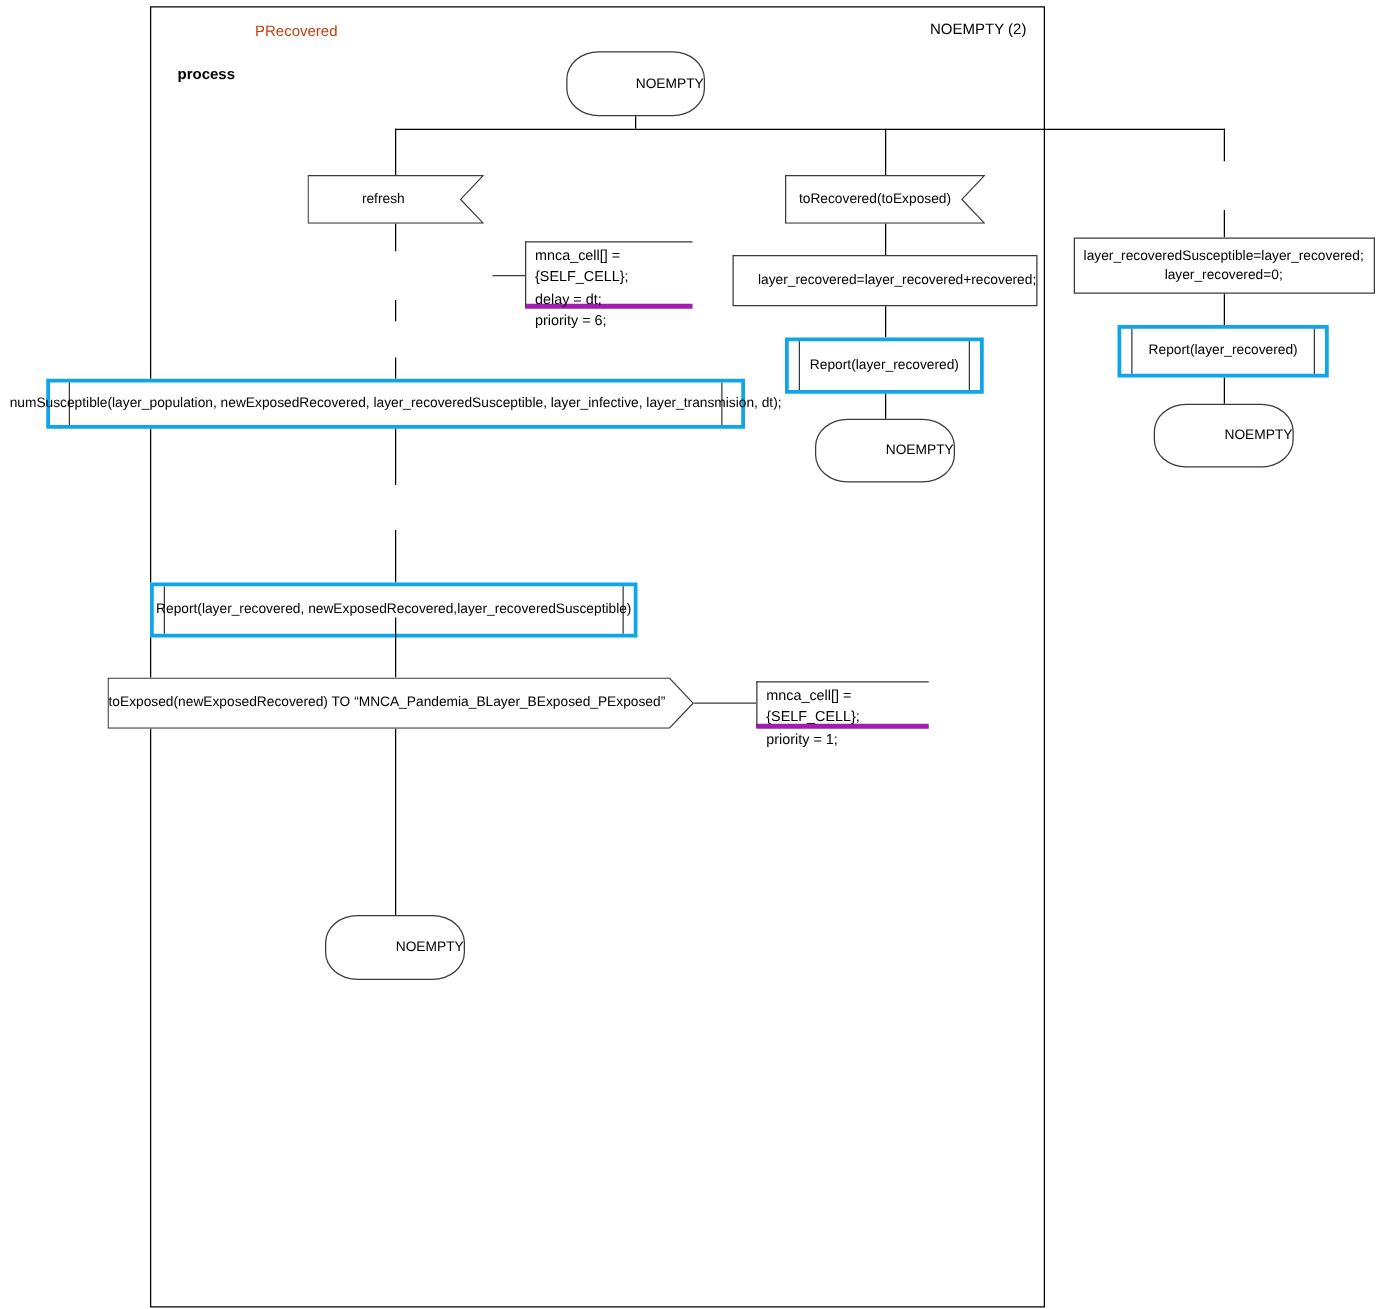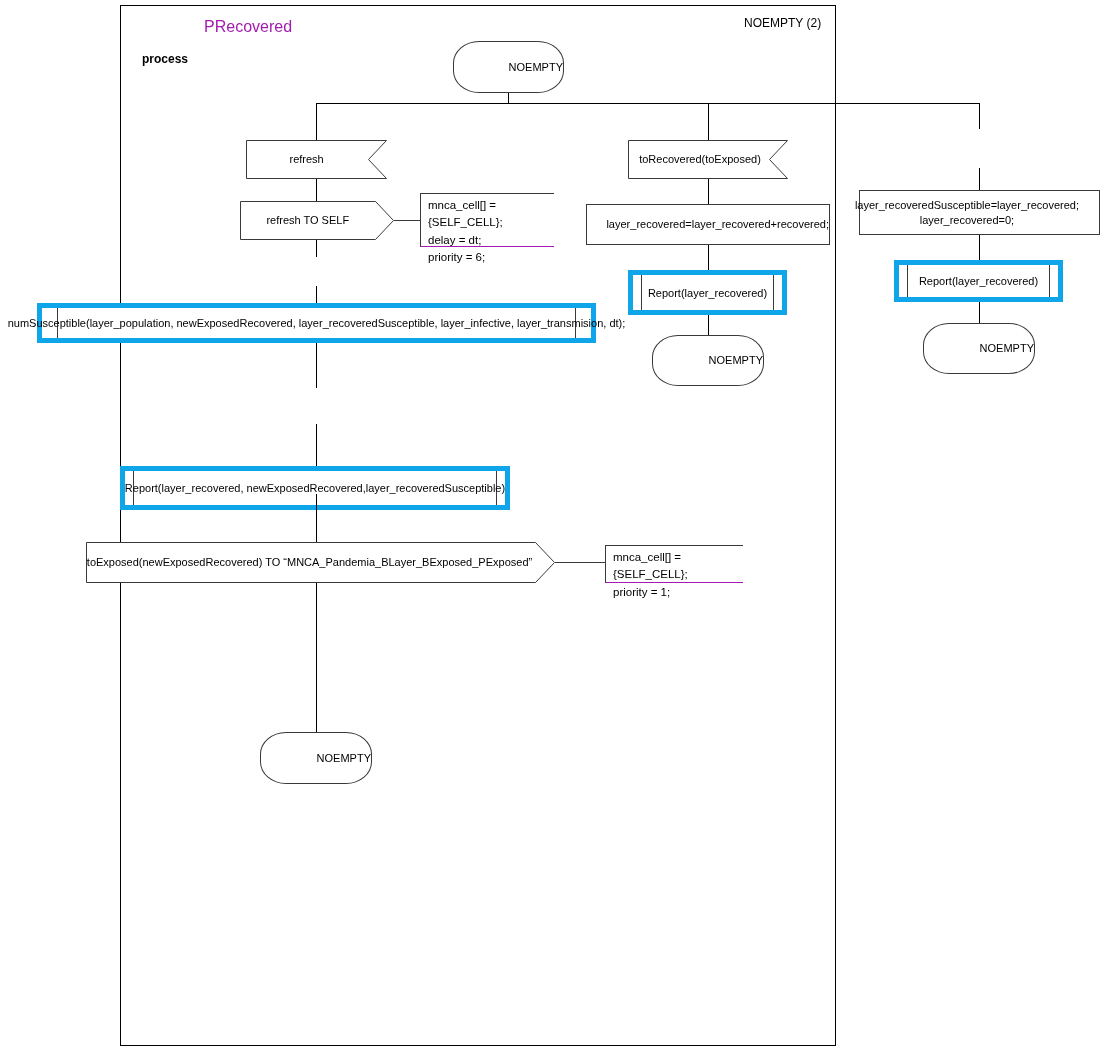--- a/index.html
+++ b/index.html
@@ -24,22 +24,22 @@
   
   .hdr-kw {
     position: absolute;
     font-size: 12px;
     font-weight: bold;
     color: #000;
     white-space: nowrap;
   }
   .hdr-name {
     position: absolute;
-    font-size: 16px;
-    color: #a21caf;
+    font-size: 12px;
+    color: #c2410c;
     white-space: nowrap;
   }
   .hdr-right {
     position: absolute;
     font-size: 12px;
     color: #000;
     white-space: nowrap;
   }
   
   .vline {
@@ -108,21 +108,21 @@
     position: absolute;
     inset: 0;
     display: flex;
     align-items: center;
     justify-content: center;
     padding-right: 12%;
     box-sizing: border-box;
   }
   
   .proc {
-    border: 5px solid #0ea5e9;
+    border: 3px solid #0ea5e9;
     background: #fff;
     overflow: visible;
   }
   .proc .bar-l, .proc .bar-r {
     position: absolute;
     top: 0;
     bottom: 0;
     width: 1px;
     background: #3a3a3a;
   }
@@ -132,21 +132,21 @@
     top: 50%;
     transform: translate(-50%, -50%);
     white-space: nowrap;
   }
   
   .comment {
     position: absolute;
     box-sizing: border-box;
     border-top: 1px solid #3a3a3a;
     border-left: 1px solid #3a3a3a;
-    border-bottom: 1px solid #a21caf;
+    border-bottom: 4px solid #a21caf;
     background: #fff;
     font-size: 11.5px;
     color: #000;
     line-height: 1.5;
     padding: 3px 6px 3px 7px;
     white-space: pre-line;
     text-align: left;
   }
 </style>
 </head>
@@ -172,26 +172,20 @@
 
   <div class="node input-sig" style="left:246px; top:140px; width:141px; height:39px;">
     <svg class="shape" viewBox="0 0 141 39" preserveAspectRatio="none">
       <path d="M0.5,0.5 L140.5,0.5 L122.5,19.5 L140.5,38.5 L0.5,38.5 Z" fill="#ffffff" stroke="#3a3a3a" stroke-width="1" vector-effect="non-scaling-stroke"></path>
     </svg>
     <span class="lbl">refresh</span>
   </div>
 
   <div class="vline" style="left:316px; top:179px; height:22px;"></div>
 
-  <div class="node output-sig" style="left:240px; top:201px; width:154px; height:39px;">
-    <svg class="shape" viewBox="0 0 154 39" preserveAspectRatio="none">
-      <path d="M0.5,0.5 L135.5,0.5 L153.5,19.5 L135.5,38.5 L0.5,38.5 Z" fill="#ffffff" stroke="#3a3a3a" stroke-width="1" vector-effect="non-scaling-stroke"></path>
-    </svg>
-    <span class="lbl">refresh TO SELF</span>
-  </div>
 
   <div class="hline" style="left:394px; top:220px; width:26px; background:#3a3a3a;"></div>
   <div class="comment" style="left:420px; top:193px; width:134px; height:54px;">mnca_cell[] = {SELF_CELL};
 delay = dt;
 priority = 6;</div>
 
   <div class="vline" style="left:316px; top:240px; height:17px;"></div>
 
 
   <div class="vline" style="left:316px; top:286px; height:17px;"></div>
@@ -259,21 +253,21 @@
 
   <div class="node state" style="left:652px; top:335px; width:112px; height:51px;">
     <span>NOEMPTY</span>
   </div>
 
   <div class="vline" style="left:979px; top:103px; height:26px;"></div>
 
 
   <div class="vline" style="left:979px; top:168px; height:22px;"></div>
 
-  <div class="node task multiline" style="left:859px; top:190px; width:241px; height:45px; padding:2px 20px;">
+  <div class="node task multiline" style="left:859px; top:190px; width:241px; height:45px; padding:2px 8px;">
     <span style="white-space:pre-line; display:block; text-align:center;">layer_recoveredSusceptible=layer_recovered;
 layer_recovered=0;</span>
   </div>
 
   <div class="vline" style="left:979px; top:235px; height:25px;"></div>
 
   <div class="node proc" style="left:894px; top:260px; width:169px; height:42px;">
     <span class="bar-l" style="left:8px;"></span>
     <span class="bar-r" style="right:8px;"></span>
     <span class="ptext">Report(layer_recovered)</span>

